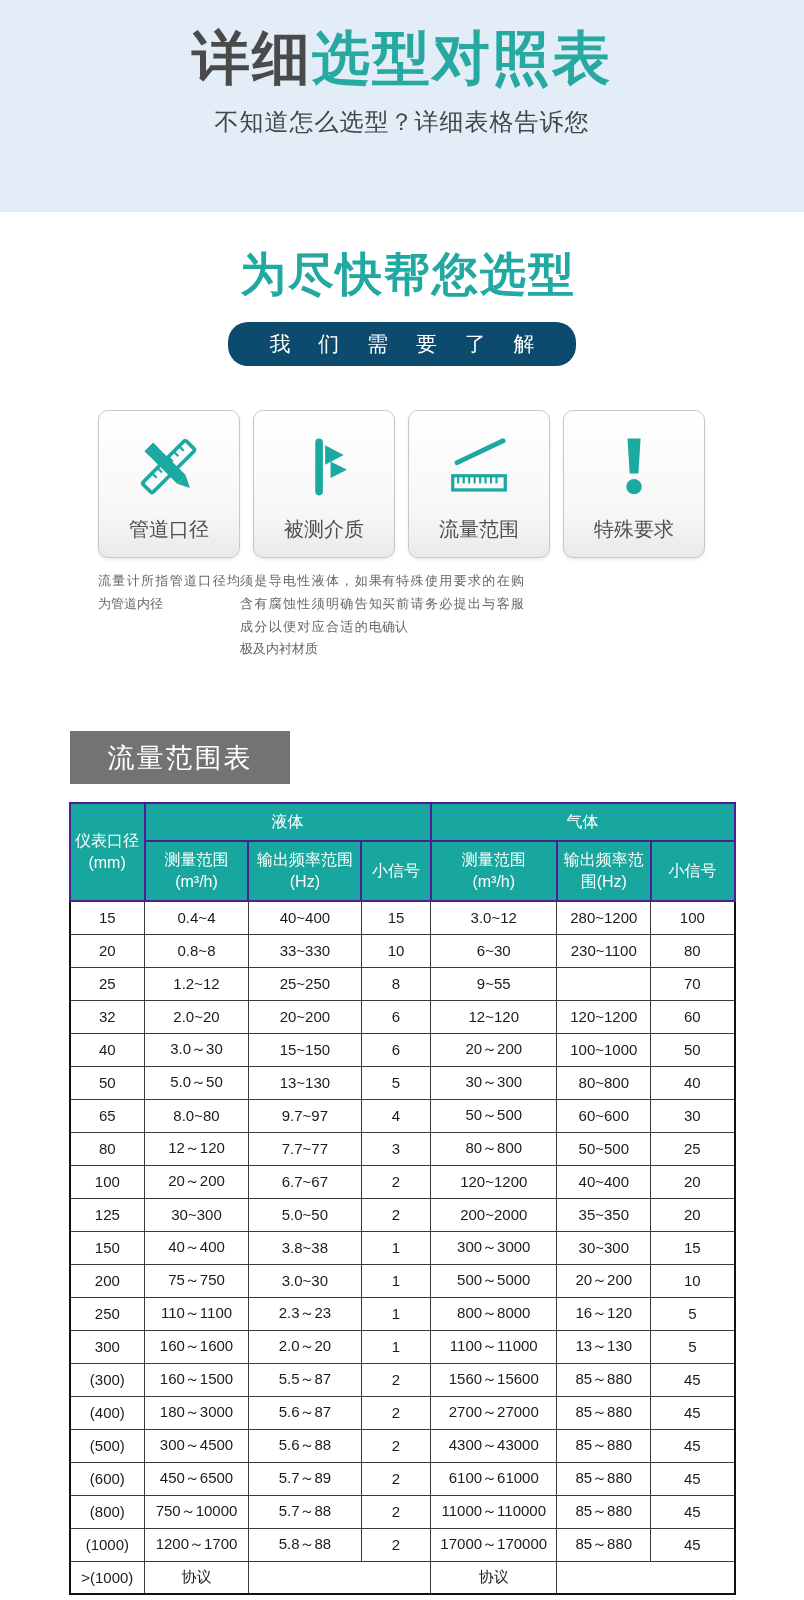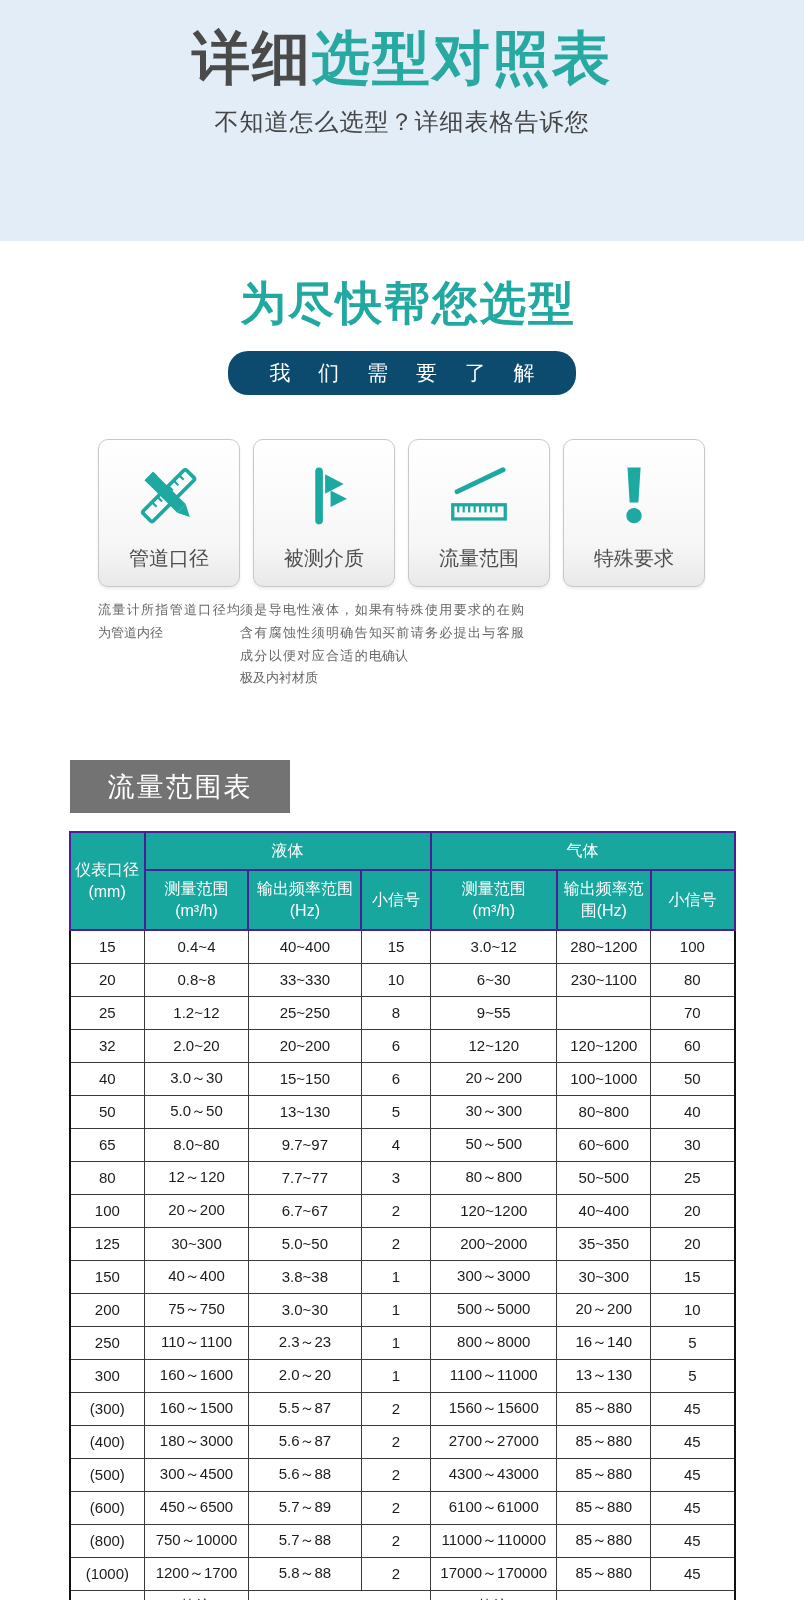--- a/index.html
+++ b/index.html
@@ -5,21 +5,21 @@
   * { margin: 0; padding: 0; box-sizing: border-box; }
   html, body { width: 804px; }
   body {
     width: 804px; height: 1600px;
     background: #ffffff;
     font-family: "Liberation Sans", sans-serif;
     overflow: hidden;
   }
   
   .hero {
-    width: 804px; height: 241px;
+    width: 804px; height: 212px;
     background: #e2edf7;
     text-align: center;
   }
   .hero-title {
     padding-top: 26px;
     font-size: 58px; font-weight: 900; letter-spacing: 2px;
     line-height: 1.1;
   }
   .hero-title .dark { color: #4a4a4a; }
   .hero-title .teal { color: #27a8a1; }
@@ -326,21 +326,21 @@
         <td>500～5000</td>
         <td>20～200</td>
         <td>10</td>
       </tr>
       <tr>
         <td>250</td>
         <td>110～1100</td>
         <td>2.3～23</td>
         <td>1</td>
         <td>800～8000</td>
-        <td>16～140</td>
+        <td>16～120</td>
         <td>5</td>
       </tr>
       <tr>
         <td>300</td>
         <td>160～1600</td>
         <td>2.0～20</td>
         <td>1</td>
         <td>1100～11000</td>
         <td>13～130</td>
         <td>5</td>

